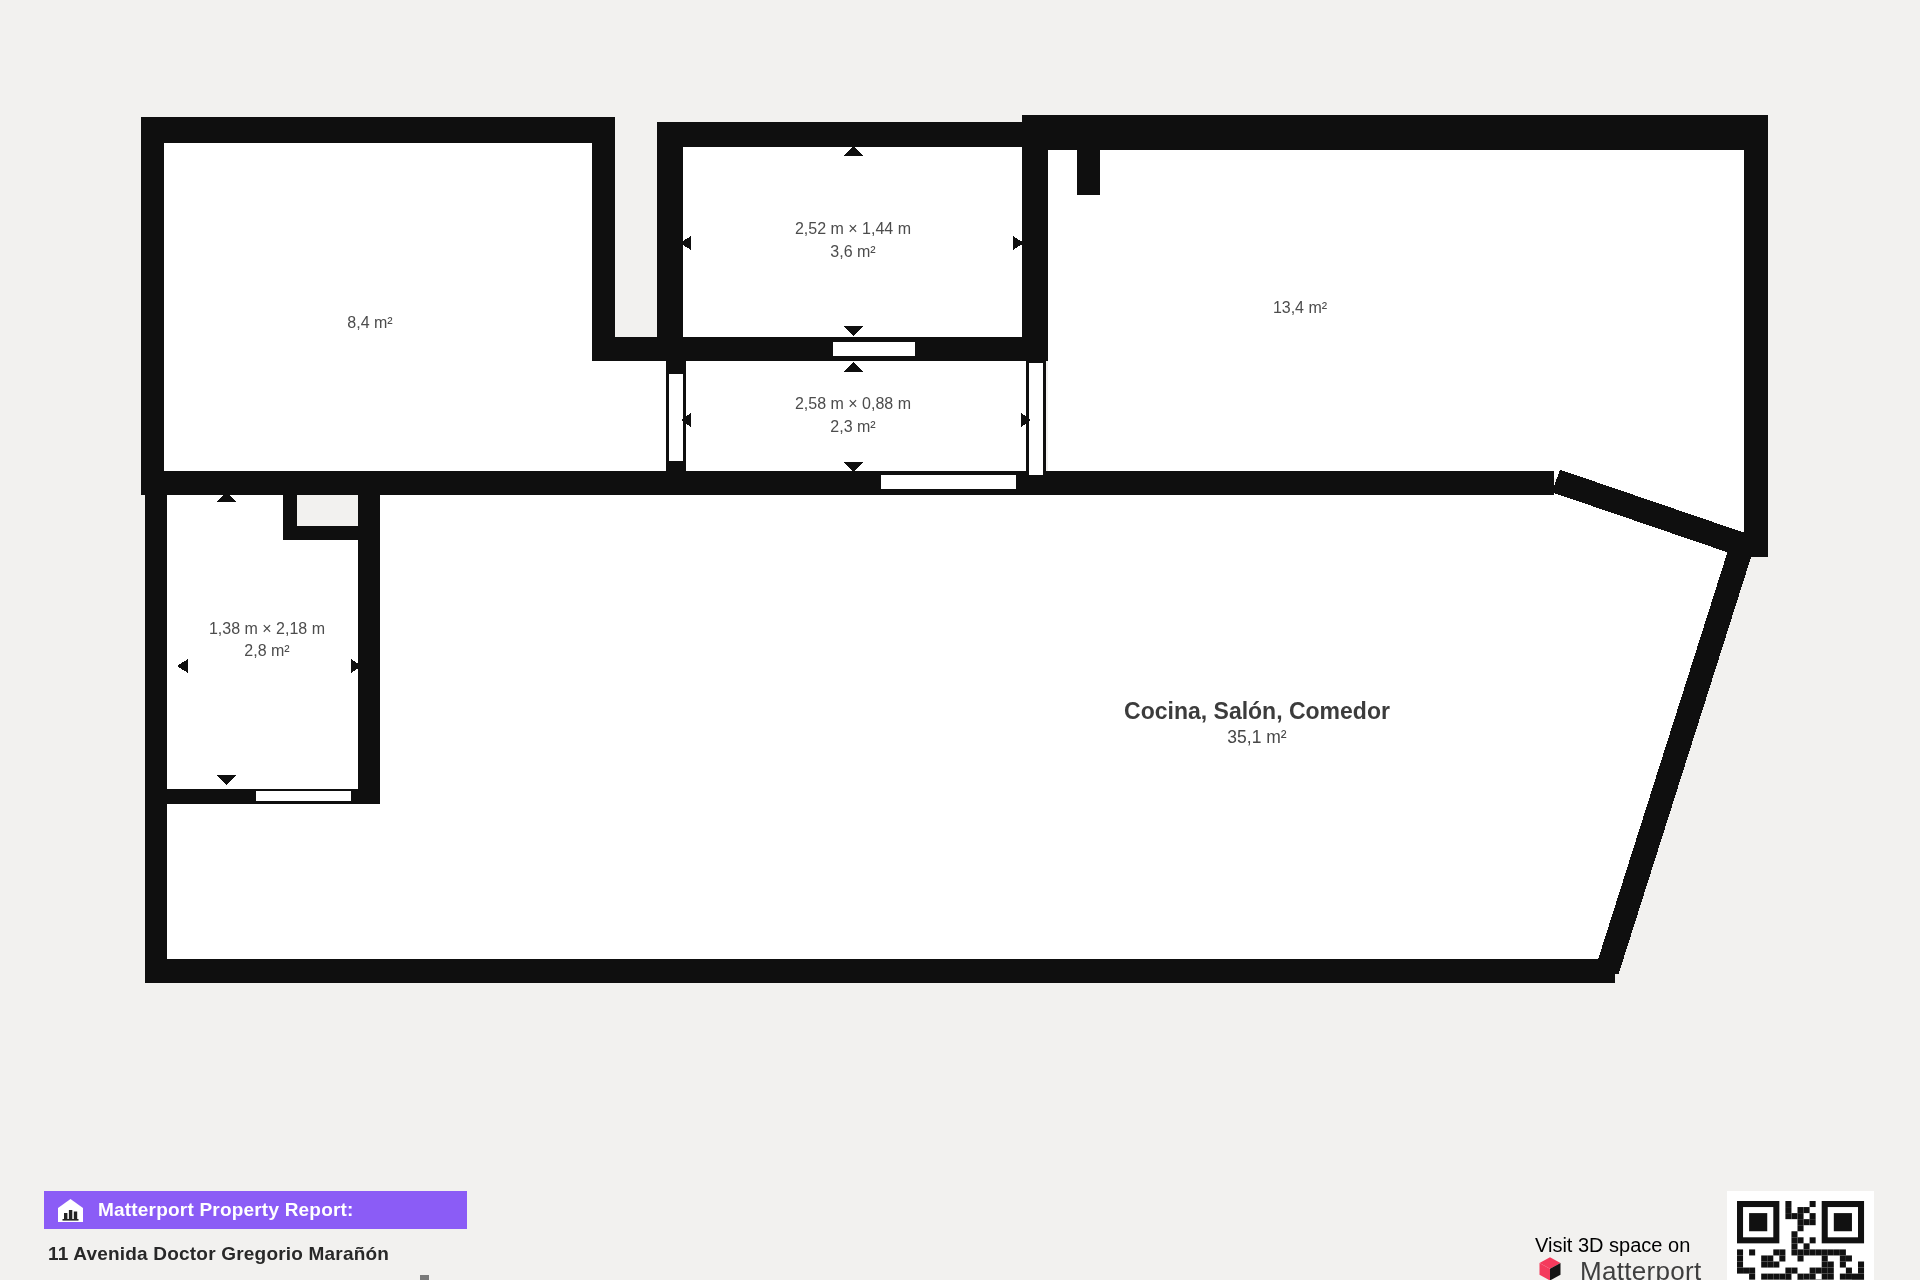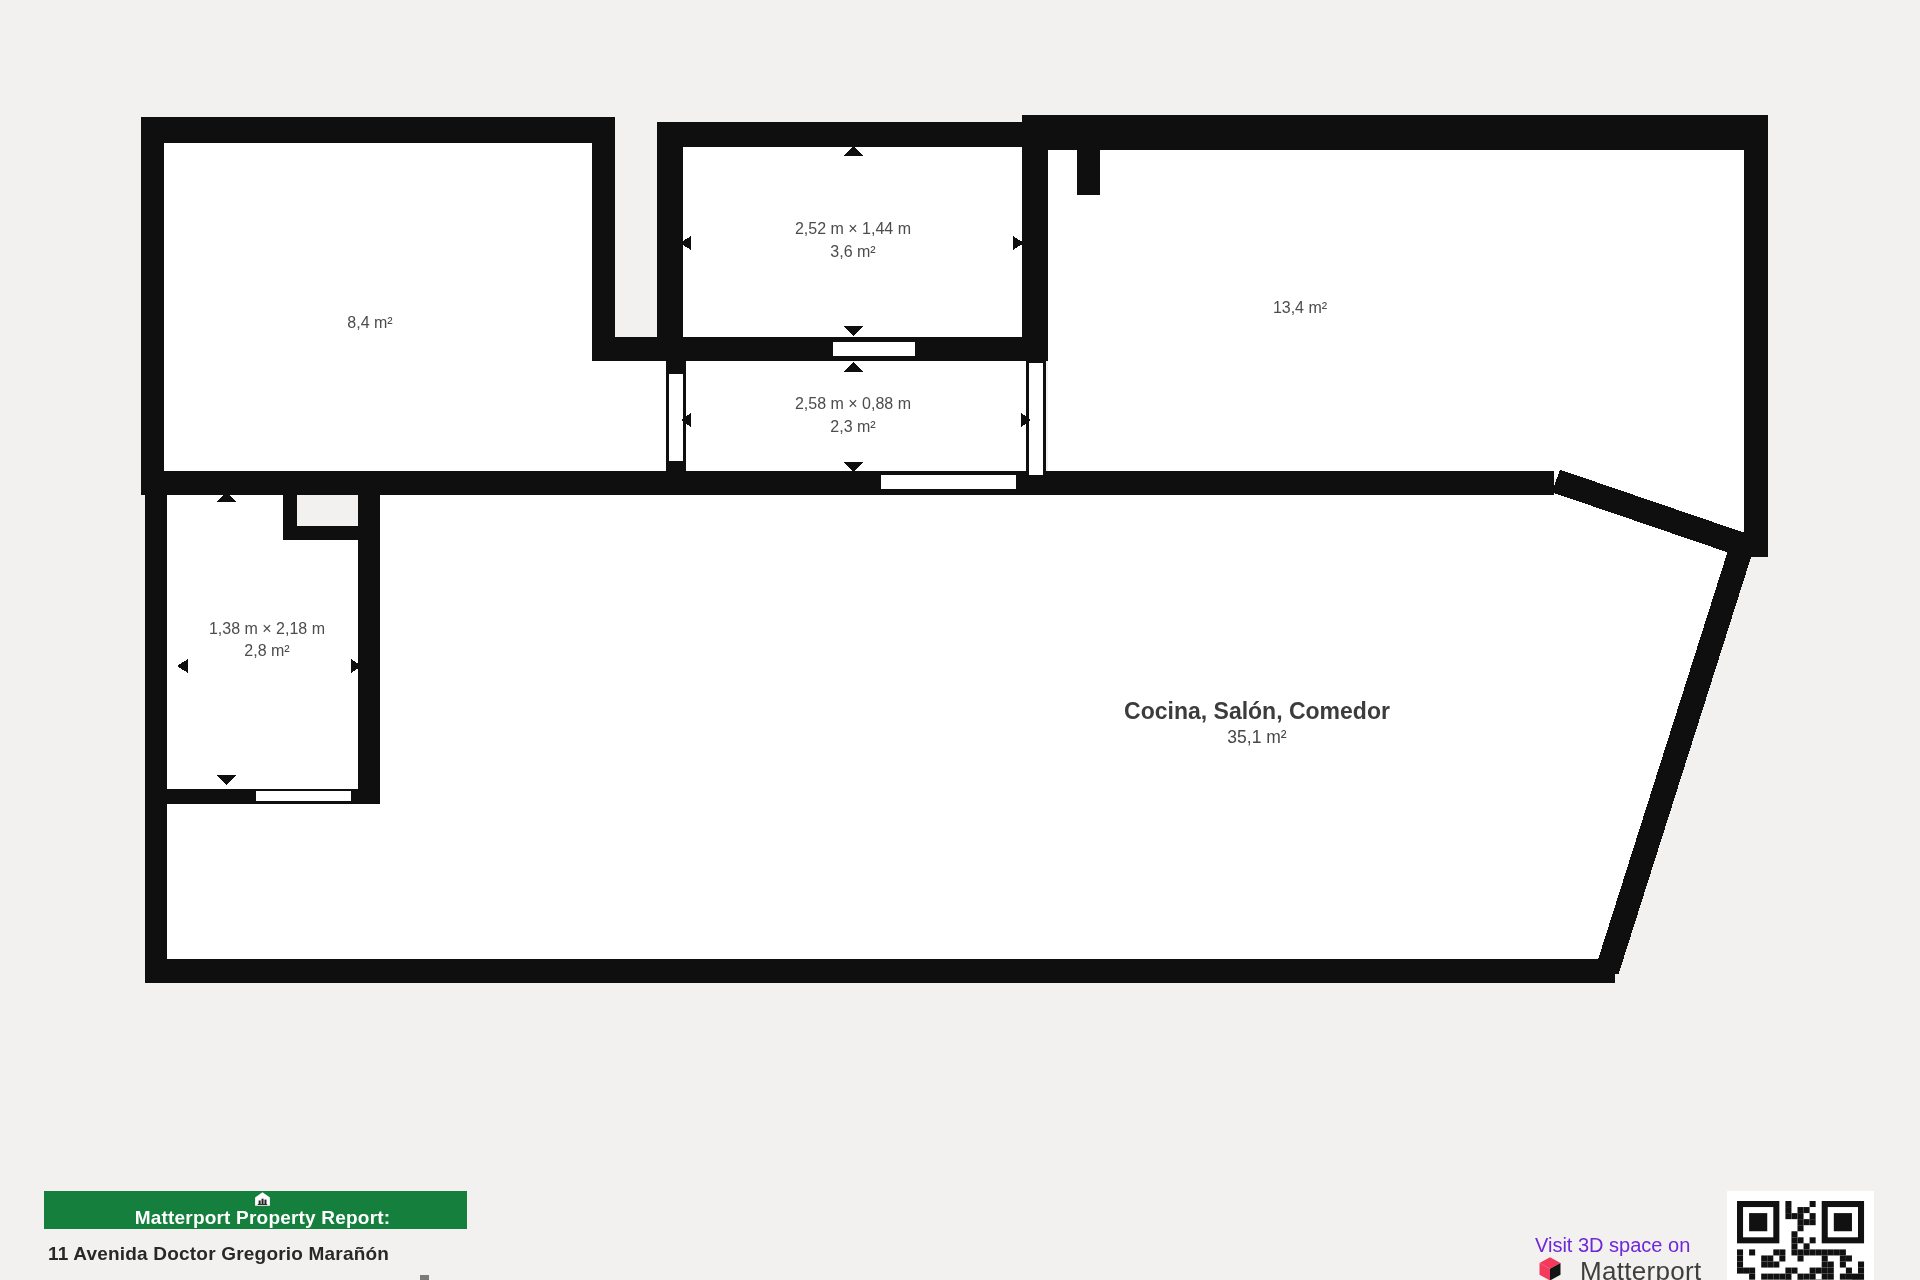--- a/index.html
+++ b/index.html
@@ -17,40 +17,40 @@
     fill: #4c4c4c;
   }
   .dim-label { font-size: 16px; }
   .area-label { font-size: 16px; }
   .room-title { font-size: 23px; font-weight: bold; fill: #3c3c3c; }
   .room-title-area { font-size: 17.5px; fill: #474747; }
 
   .badge {
     position: absolute; left: 44px; top: 1191px;
     width: 423px; height: 38px;
-    background: #15803d;
-    display: flex; align-items: center; flex-direction: column;
+    background: #8b5cf6;
+    display: flex; align-items: center;
   }
   .badge .house { margin-left: 13px; }
   .badge .badge-text {
     color: #ffffff; font-weight: bold; font-size: 19px;
     margin-left: 14px; letter-spacing: 0.2px;
   }
   .address {
     position: absolute; left: 48px; top: 1243px;
     font-size: 19px; font-weight: bold; color: #282828;
     letter-spacing: 0.2px;
   }
   .cutoff-speck {
     position: absolute; left: 420px; top: 1275px;
     width: 9px; height: 6px; background: #7a7a7a;
   }
   .visit-text {
     position: absolute; left: 1535px; top: 1234px;
-    font-size: 20px; color: #6d28d9;
+    font-size: 20px; color: #000000;
   }
   .brand-row {
     position: absolute; left: 1536px; top: 1256px;
     display: flex; align-items: flex-start;
   }
   .brand-name {
     font-size: 26px; color: #3e3e3e; margin-left: 16px;
     font-weight: 500; letter-spacing: 0.3px;
   }
   .qr-box {

